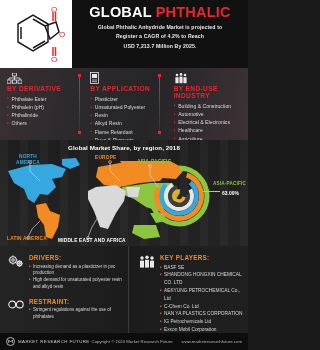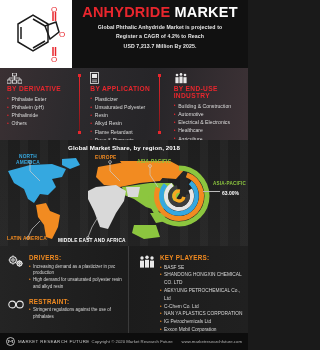--- a/index.html
+++ b/index.html
@@ -111,23 +111,23 @@
           <line x1="49.5" y1="17" x2="49.5" y2="8"></line>
           <line x1="47" y1="43" x2="47" y2="52"></line>
           <line x1="49.5" y1="43" x2="49.5" y2="52"></line>
         </g>
         <text x="48" y="8" font-size="8" fill="#e8262d" text-anchor="middle" font-family="Liberation Sans, sans-serif">O</text>
         <text x="48" y="58" font-size="8" fill="#e8262d" text-anchor="middle" font-family="Liberation Sans, sans-serif">O</text>
         <text x="56" y="33" font-size="8" fill="#e8262d" text-anchor="middle" font-family="Liberation Sans, sans-serif">O</text>
       </svg>
     </div>
     <div class="title-box">
-      <div class="ttl ttl-l2">
-        <span class="r">ANHYDRIDE</span>
-        <span class="w">MARKET</span>
+      <div class="ttl ttl-l1">
+        <span class="w">GLOBAL</span>
+        <span class="r">PHTHALIC</span>
       </div>
       <div class="sub">
         <div>Global Phthalic Anhydride Market is projected to</div>
         <div>Register a CAGR of 4.2% to Reach</div>
         <div>USD 7,213.7 Million By 2025.</div>
       </div>
     </div>
   </div>
 
   <div class="segments">

